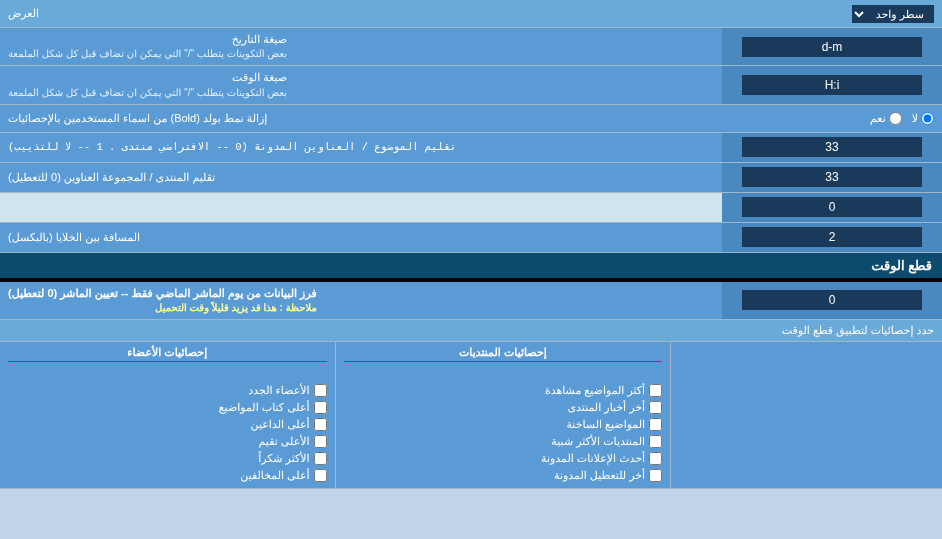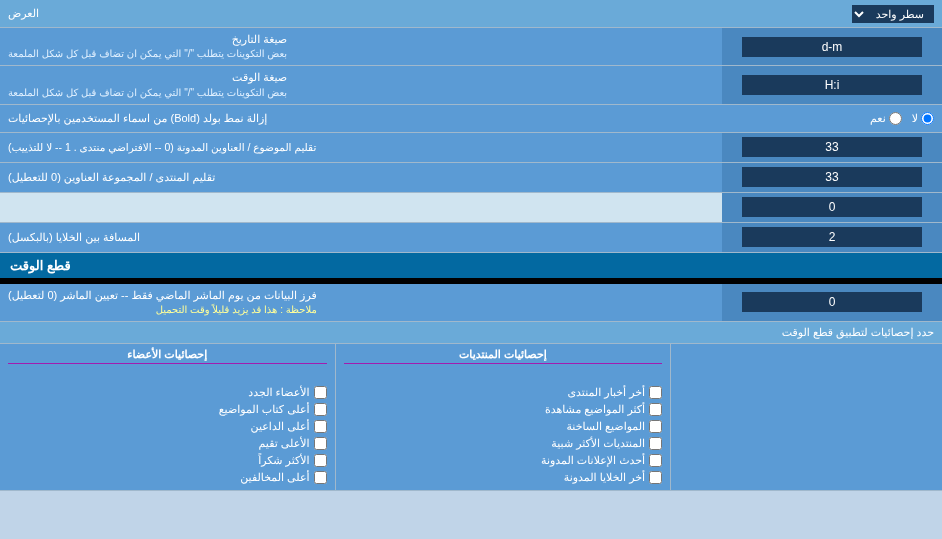--- a/index.html
+++ b/index.html
@@ -48,27 +48,27 @@
       color: #fff;
       border: none;
       padding: 3px 6px;
       width: 180px;
       text-align: center;
       font-size: 12px;
       font-family: Arial, Tahoma, sans-serif;
     }
 
     .section-header {
-      background: #0369a1;
+      background: #0c4a6e;
       color: #fff;
       font-weight: bold;
       font-size: 13px;
       padding: 5px 10px;
-      text-align: left;
-      border-bottom: 6px solid #000000;
+      text-align: right;
+      border-bottom: 4px solid #000000;
     }
 
     .row-top {
       background: #6aaad8;
       display: flex;
       align-items: center;
       justify-content: space-between;
       padding: 4px 8px;
       border-bottom: 1px solid #a0b8cc;
       min-height: 28px;
@@ -185,20 +185,21 @@
       color: #e0f0ff;
       text-align: right;
     }
 
     input[type="radio"] {
       cursor: pointer;
     }
 
     .wide-row-label {
       font-size: 10.5px;
+      font-family: Liberation Mono, monospace;
     }
   </style>
 </head>
 <body>
 
 <div class="main-container">
 
   <div class="row-top">
     <select class="select-box"><option>سطر واحد</option><option>سطرين</option><option>ثلاثة أسطر</option></select>
     <span class="label-right">العرض</span>
@@ -271,58 +272,58 @@
 
   <div class="section-header">
     <span>قطع الوقت</span>
   </div>
 
   <div class="row">
     <div class="row-input">
       <input type="text" value="0" style="">
     </div>
     <div class="row-label">
-      <div style="text-align:right;">
+      <div style="text-align:right;font-weight:bold;">
         <div>فرز البيانات من يوم الماشر الماضي فقط -- تعيين الماشر (0 لتعطيل)</div>
         <div class="time-cut-note">ملاحظة : هذا قد يزيد قليلاً وقت التحميل</div>
       </div>
     </div>
   </div>
 
   <div class="stats-section">
     <div class="stats-header">حدد إحصائيات لتطبيق قطع الوقت</div>
     <div class="stats-grid">
 
       <div class="stats-col" style="flex:0.8;"></div>
 
       <div class="stats-col">
         <div class="stats-col-title">إحصائيات المنتديات</div>
         <div class="stats-item">
           <input type="checkbox" style="">
+          <label>أكثر المواضيع مشاهدة</label>
+        </div>
+        <div class="stats-item">
+          <input type="checkbox" style="">
           <label>أخر أخبار المنتدى</label>
         </div>
         <div class="stats-item">
           <input type="checkbox" style="">
-          <label>أكثر المواضيع مشاهدة</label>
-        </div>
-        <div class="stats-item">
-          <input type="checkbox" style="">
           <label>المواضيع الساخنة</label>
         </div>
         <div class="stats-item">
           <input type="checkbox" style="">
           <label>المنتديات الأكثر شبية</label>
         </div>
         <div class="stats-item">
           <input type="checkbox" style="">
           <label>أحدث الإعلانات المدونة</label>
         </div>
         <div class="stats-item">
           <input type="checkbox" style="">
-          <label>أخر الخلايا المدونة</label>
+          <label>أخر للتعطيل المدونة</label>
         </div>
       </div>
 
       <div class="stats-col">
         <div class="stats-col-title">إحصائيات الأعضاء</div>
         <div class="stats-item">
           <input type="checkbox" style="">
           <label>الأعضاء الجدد</label>
         </div>
         <div class="stats-item">

